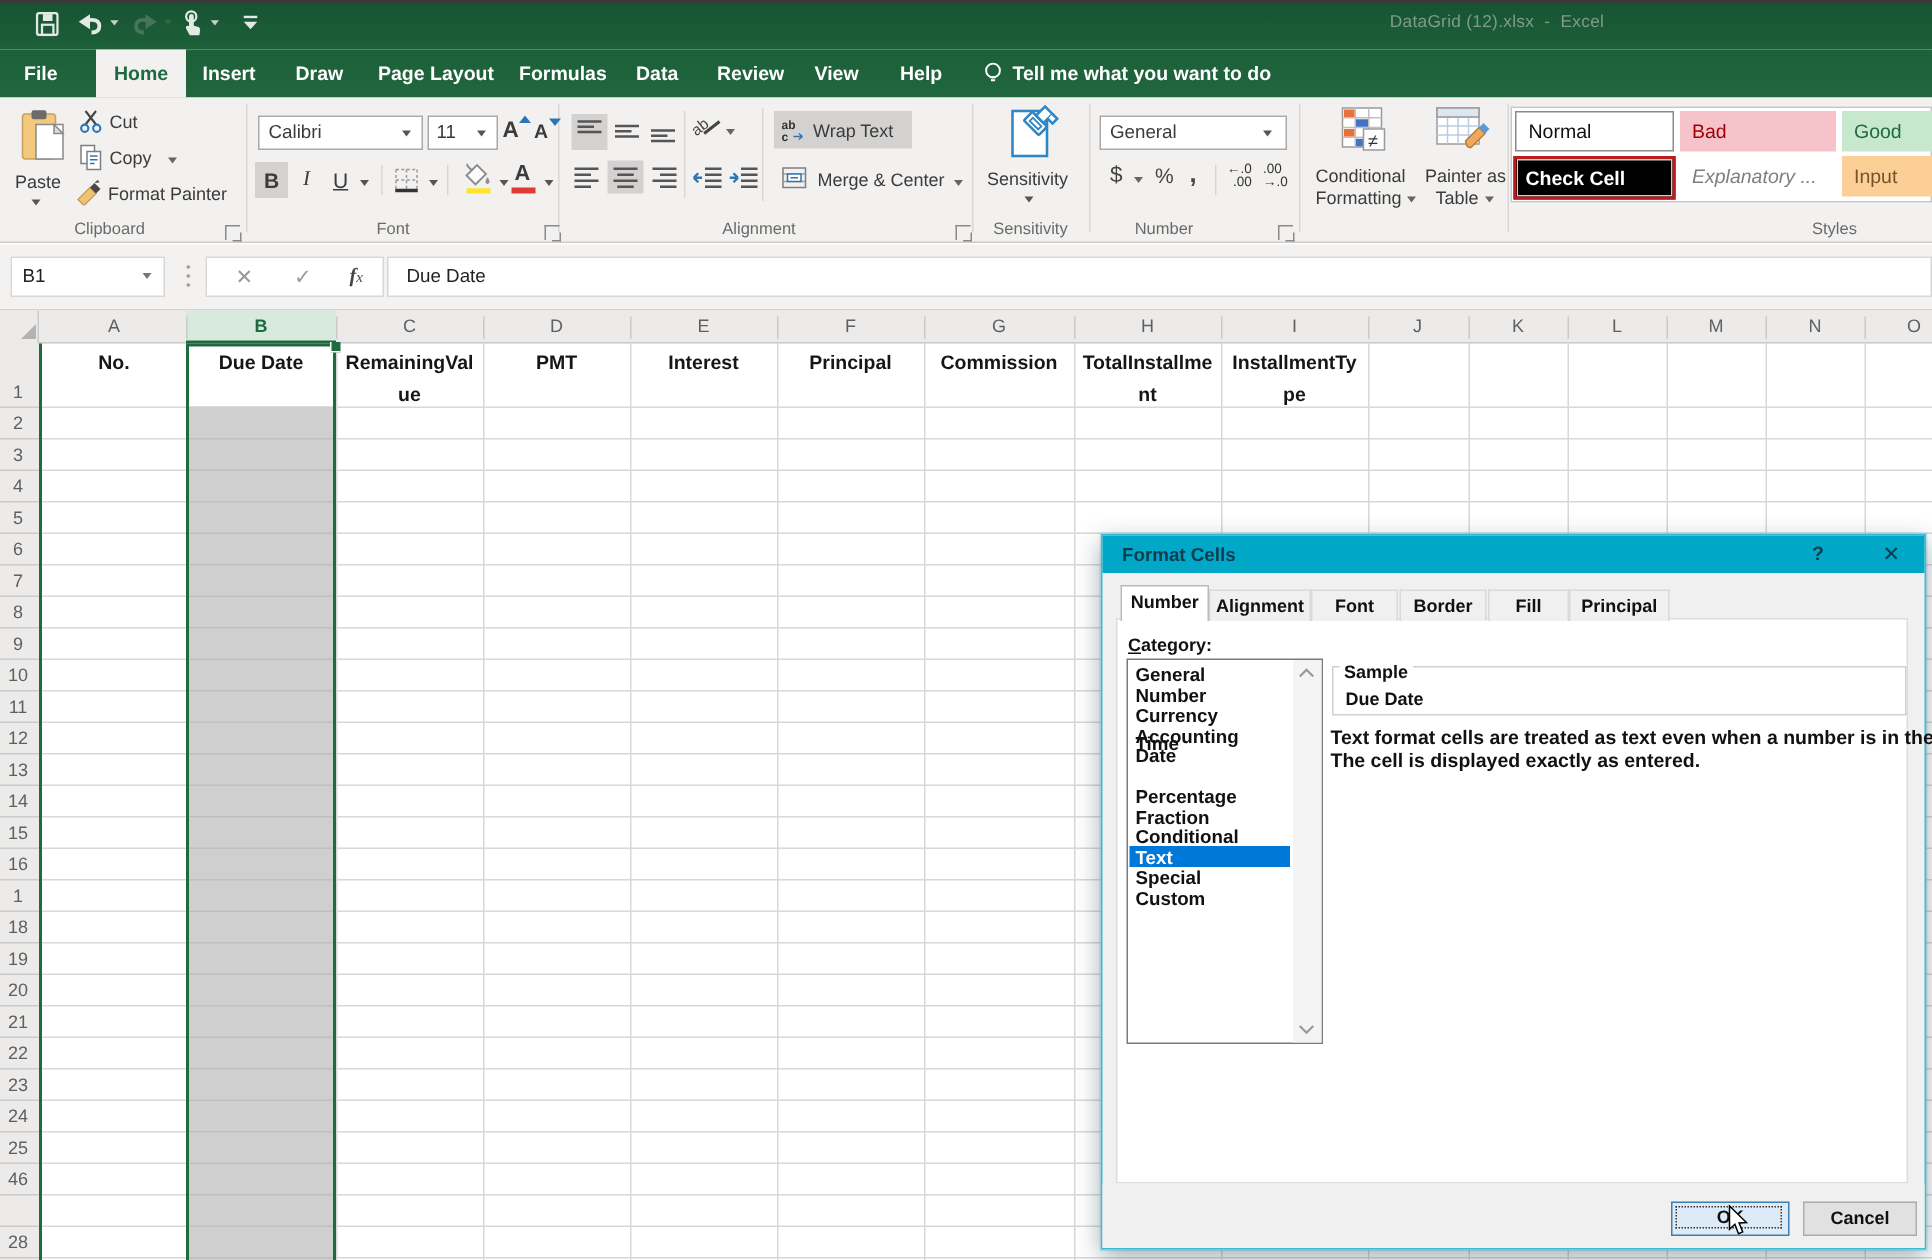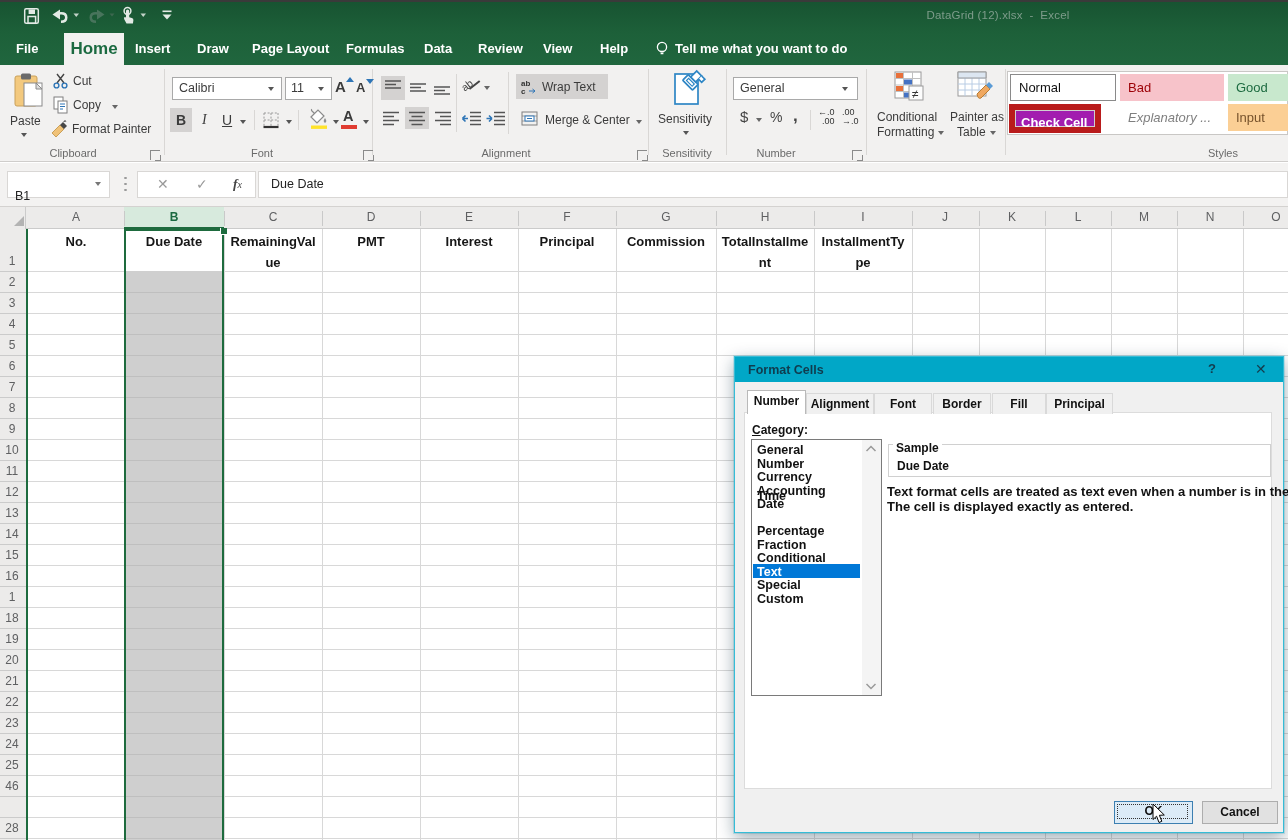--- a/index.html
+++ b/index.html
@@ -4,21 +4,21 @@
 *{margin:0;padding:0;box-sizing:border-box;}
 html,body{width:1288px;height:840px;overflow:hidden;font-family:"Liberation Sans",sans-serif;}
 body{position:relative;background:#fff;}
 .abs{position:absolute;}
 
 #titlebar{left:0;top:0;width:1288px;height:33px;background:linear-gradient(180deg,#175331 0%,#1d6039 100%);}
 #apptitle{left:918px;top:9px;width:160px;text-align:center;font-size:11.5px;color:#7e9c8b;letter-spacing:.2px;}
 
 #menurow{left:0;top:33px;width:1288px;height:32px;background:linear-gradient(180deg,#1d6039,#20663e);}
 .mtab{position:absolute;top:0;height:32px;line-height:32px;color:#fff;font-size:13px;font-weight:600;}
-#hometab{left:64px;top:33px;width:60px;height:32px;background:#f2f1f0;color:#1b6a41;text-align:center;line-height:32px;font-size:17px;font-weight:600;}
+#hometab{left:64px;top:33px;width:60px;height:32px;background:#f2f1f0;color:#1b6a41;text-align:center;line-height:32px;font-size:13px;font-weight:600;}
 
 #ribbon{left:0;top:65px;width:1288px;height:97px;background:#f2f1f0;border-bottom:1px solid #cfcdcb;}
 .gsep{position:absolute;top:4px;width:1px;height:86px;background:#d9d7d5;}
 .glabel{position:absolute;top:82px;font-size:11px;color:#6a6a6a;width:120px;margin-left:-60px;text-align:center;}
 .launch{position:absolute;top:83px;width:10px;height:10px;border-left:1px solid #8a8a8a;border-top:1px solid #8a8a8a;}
 .launch:after{content:"";position:absolute;right:-1px;bottom:-1px;width:5px;height:5px;border-right:1px solid #8a8a8a;border-bottom:1px solid #8a8a8a;}
 .rtext{position:absolute;font-size:12px;color:#3b3b3b;white-space:nowrap;}
 .combo{position:absolute;background:#fff;border:1px solid #a9a9a9;}
 .caret{position:absolute;width:0;height:0;border-left:3.5px solid transparent;border-right:3.5px solid transparent;border-top:4px solid #555;}
 .activebtn{position:absolute;background:#d4d2d1;}
@@ -255,26 +255,26 @@
 <path d="M20 24 l9 -9 4 4 -9 9 q-3 1.6 -4 -4z" fill="#f0a860" stroke="#b97c33"></path>
 <path d="M29 15 l3 -3 4 4 -3 3z" fill="#5b9bd5"></path>
 </svg>
 <div class="abs rtext" style="left:950px;top:110px">Painter as</div>
 <div class="abs rtext" style="left:957px;top:125px">Table</div>
 <div class="abs caret" style="left:990px;top:131px;border-top-color:#666"></div>
 <div class="abs" style="left:1007px;top:71px;width:281px;height:64px;background:#fff;border:1px solid #c9c7c5"></div>
 <div class="abs" style="left:1010px;top:74px;width:106px;height:27px;background:#fff;border:1px solid #8a8a8a;font-size:13px;color:#111;line-height:25px;padding-left:8px">Normal</div>
 <div class="abs" style="left:1120px;top:74px;width:104px;height:27px;background:#f7c3ca;font-size:13px;color:#9c0006;line-height:27px;padding-left:8px">Bad</div>
 <div class="abs" style="left:1228px;top:74px;width:60px;height:27px;background:#c8e8cd;font-size:13px;color:#1d6b41;line-height:27px;padding-left:8px">Good</div>
-<div class="abs" style="left:1009px;top:104px;width:92px;height:29px;background:#a21caf;border:6px solid #b91c1c;box-shadow:inset 0 0 0 1px #cfcfcf;font-size:13px;color:#fff;font-weight:700;line-height:25px;padding-left:6px">Check Cell</div>
+<div class="abs" style="left:1009px;top:104px;width:108px;height:29px;background:#000000;border:2px solid #b91c1c;box-shadow:inset 0 0 0 1px #cfcfcf;font-size:13px;color:#fff;font-weight:700;line-height:25px;padding-left:6px">Check Cell</div>
 <div class="abs" style="left:1120px;top:104px;width:104px;height:27px;background:#fff;font-size:13px;color:#7f7f7f;font-style:italic;line-height:27px;padding-left:8px">Explanatory ...</div>
 <div class="abs" style="left:1228px;top:104px;width:60px;height:27px;background:#fbcf95;font-size:13px;color:#76522b;line-height:27px;padding-left:8px">Input</div>
 <div class="abs" id="fbar"></div>
 <div class="abs" style="left:7px;top:171px;width:103px;height:27px;background:#fff;border:1px solid #d9d7d5"></div>
-<div class="abs rtext" style="left:15px;top:189px;font-size:12.5px;color:#222">B1</div>
+<div class="abs rtext" style="left:15px;top:177px;font-size:12.5px;color:#222">B1</div>
 <div class="abs caret" style="left:95px;top:182px;border-top-color:#777"></div>
 <div class="abs" style="left:124px;top:175px;width:3px;height:19px;background:radial-gradient(circle,#9a9a9a 1px,transparent 1.4px) 0 0/3px 6px"></div>
 <div class="abs" style="left:137px;top:171px;width:119px;height:27px;background:#fff;border:1px solid #d9d7d5"></div>
 <div class="abs rtext" style="left:157px;top:176px;font-size:14px;color:#9a9a9a">✕</div>
 <div class="abs rtext" style="left:196px;top:176px;font-size:14px;color:#9a9a9a">✓</div>
 <div class="abs rtext" style="left:233px;top:176px;font-size:13.5px;color:#444;font-style:italic;font-family:'Liberation Serif',serif"><b>f</b><span style="font-size:10px">x</span></div>
 <div class="abs" style="left:258px;top:171px;width:1030px;height:27px;background:#fff;border:1px solid #d9d7d5"></div>
 <div class="abs rtext" style="left:271px;top:177px;font-size:12.5px;color:#222">Due Date</div>
 <div class="abs" id="colheads"></div>
 <div class="abs" style="left:0px;top:207px;width:26px;height:22px;background:#ecebea;border-right:1px solid #cbcbcb"></div>

